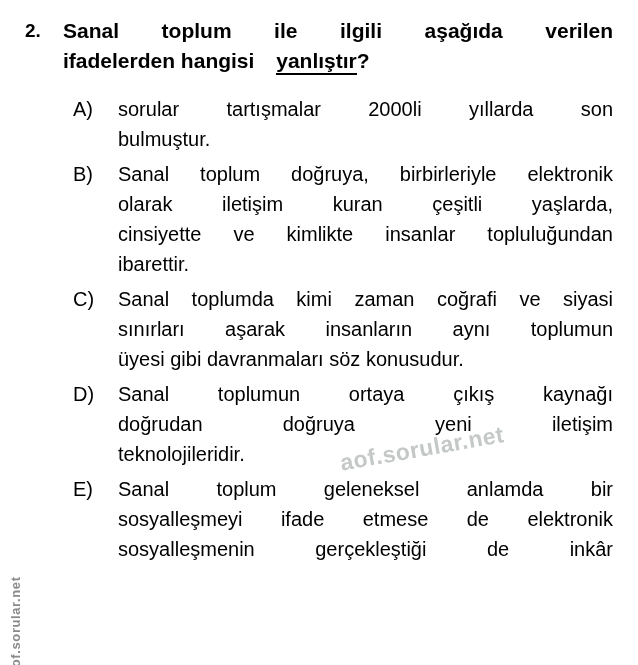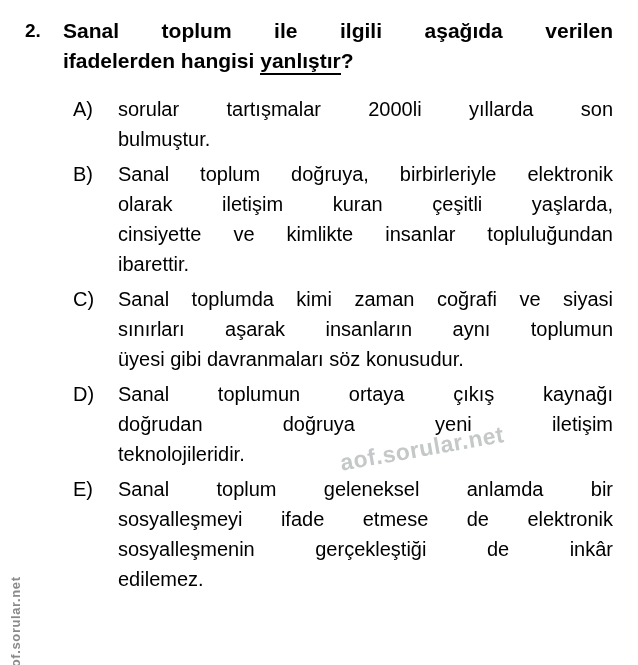--- a/index.html
+++ b/index.html
@@ -41,20 +41,21 @@
     text-justify: inter-word;
     white-space: normal;
   }
   .lline {
     text-align: left;
     text-align-last: left;
   }
   .uword {
     border-bottom: 2px solid #000;
     padding-bottom: 1px;
+    margin-left: 16px;
   }
   
   .options {
     position: relative;
     margin: 18px 0 0 118px;
     width: 495px;
     font-size: 20px;
     line-height: 30px;
     z-index: 2;
   }
@@ -155,18 +156,17 @@
         <div class="lline">teknolojileridir.</div>
       </div>
     </div>
 
     <div class="option">
       <span class="opt-letter">E)</span>
       <div class="opt-text">
         <div class="jline">Sanal toplum geleneksel anlamda bir</div>
         <div class="jline">sosyalleşmeyi ifade etmese de elektronik</div>
         <div class="jline">sosyalleşmenin gerçekleştiği de inkâr</div>
-        <div class="lline">edilemez.</div>
       </div>
     </div>
 
   </div>
 </div>
 
 </body></html>

